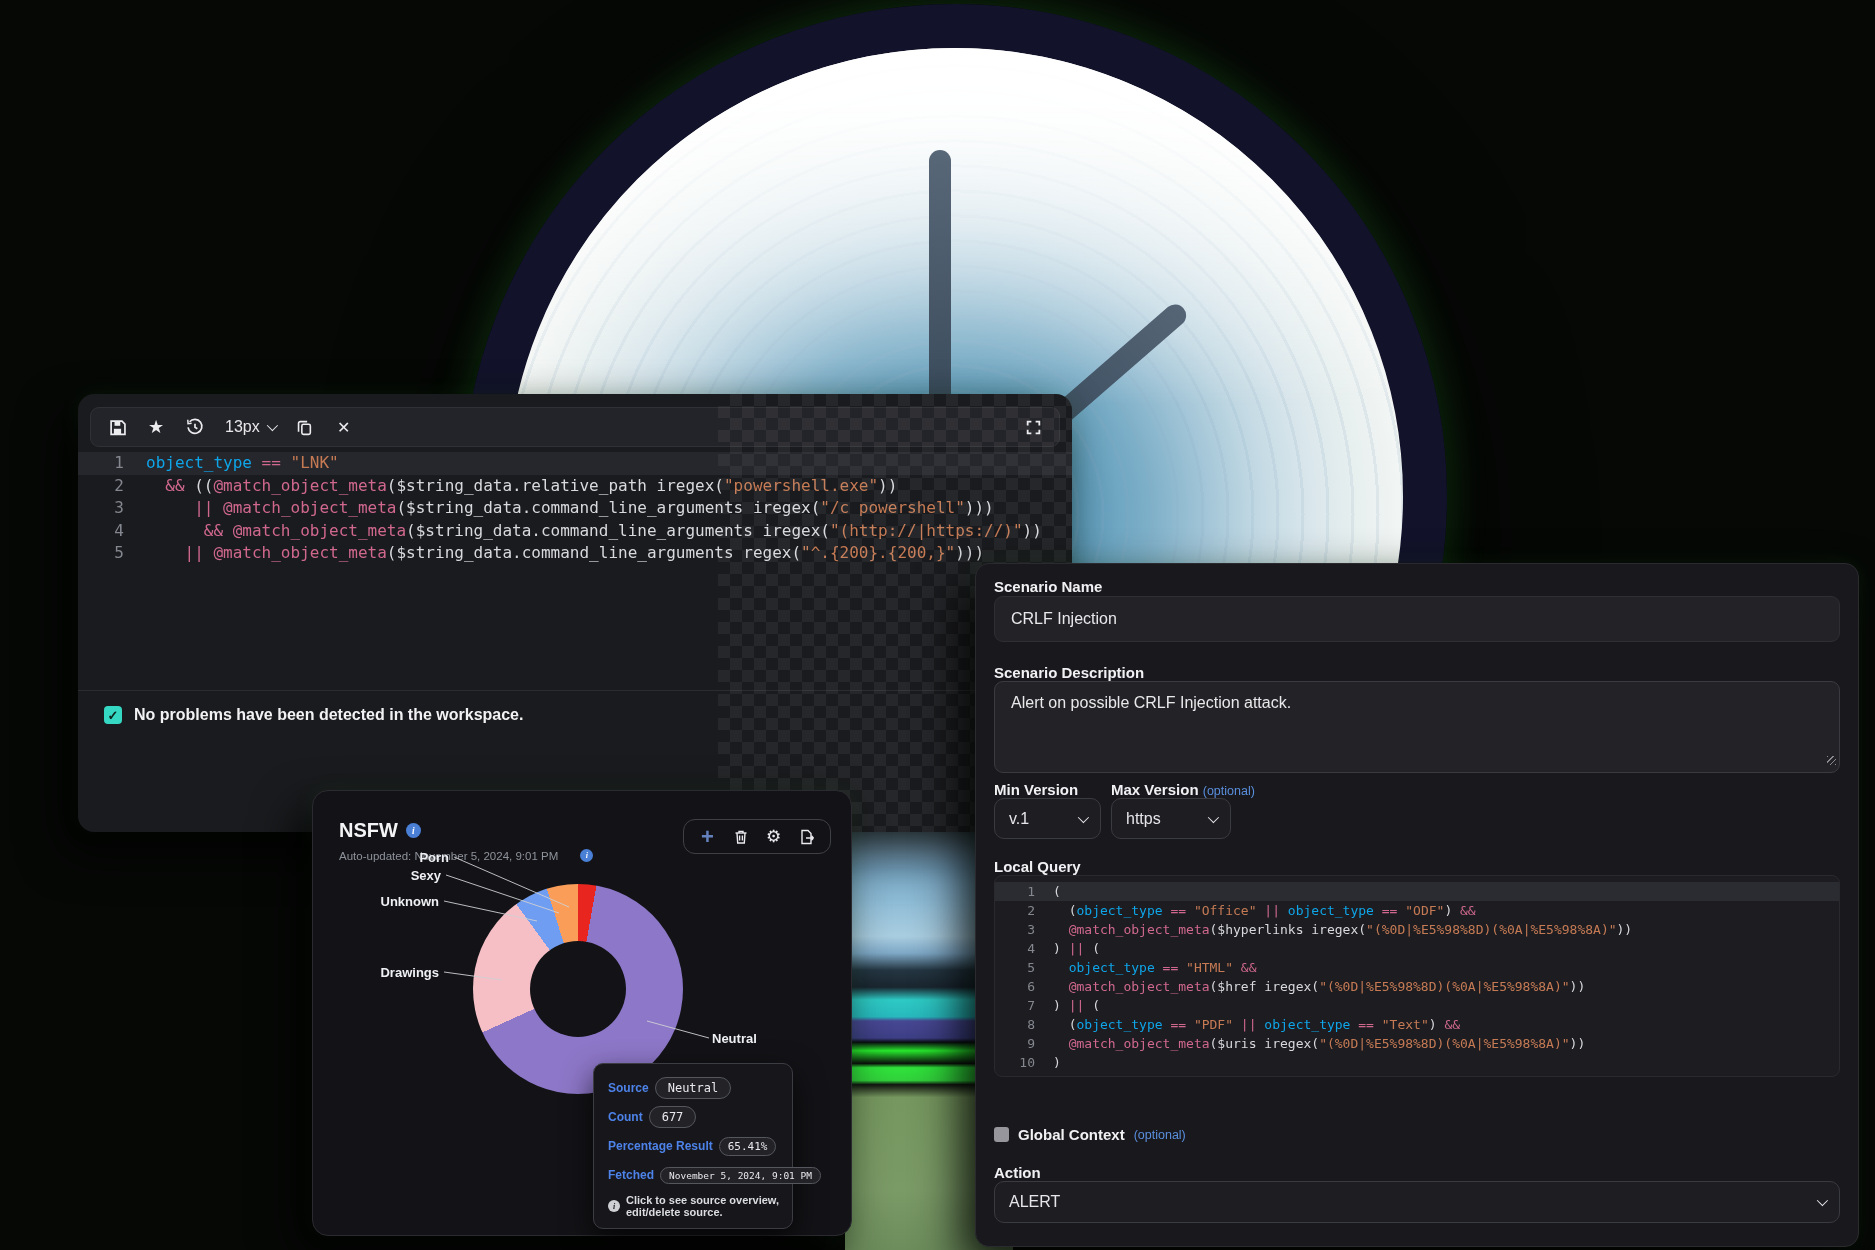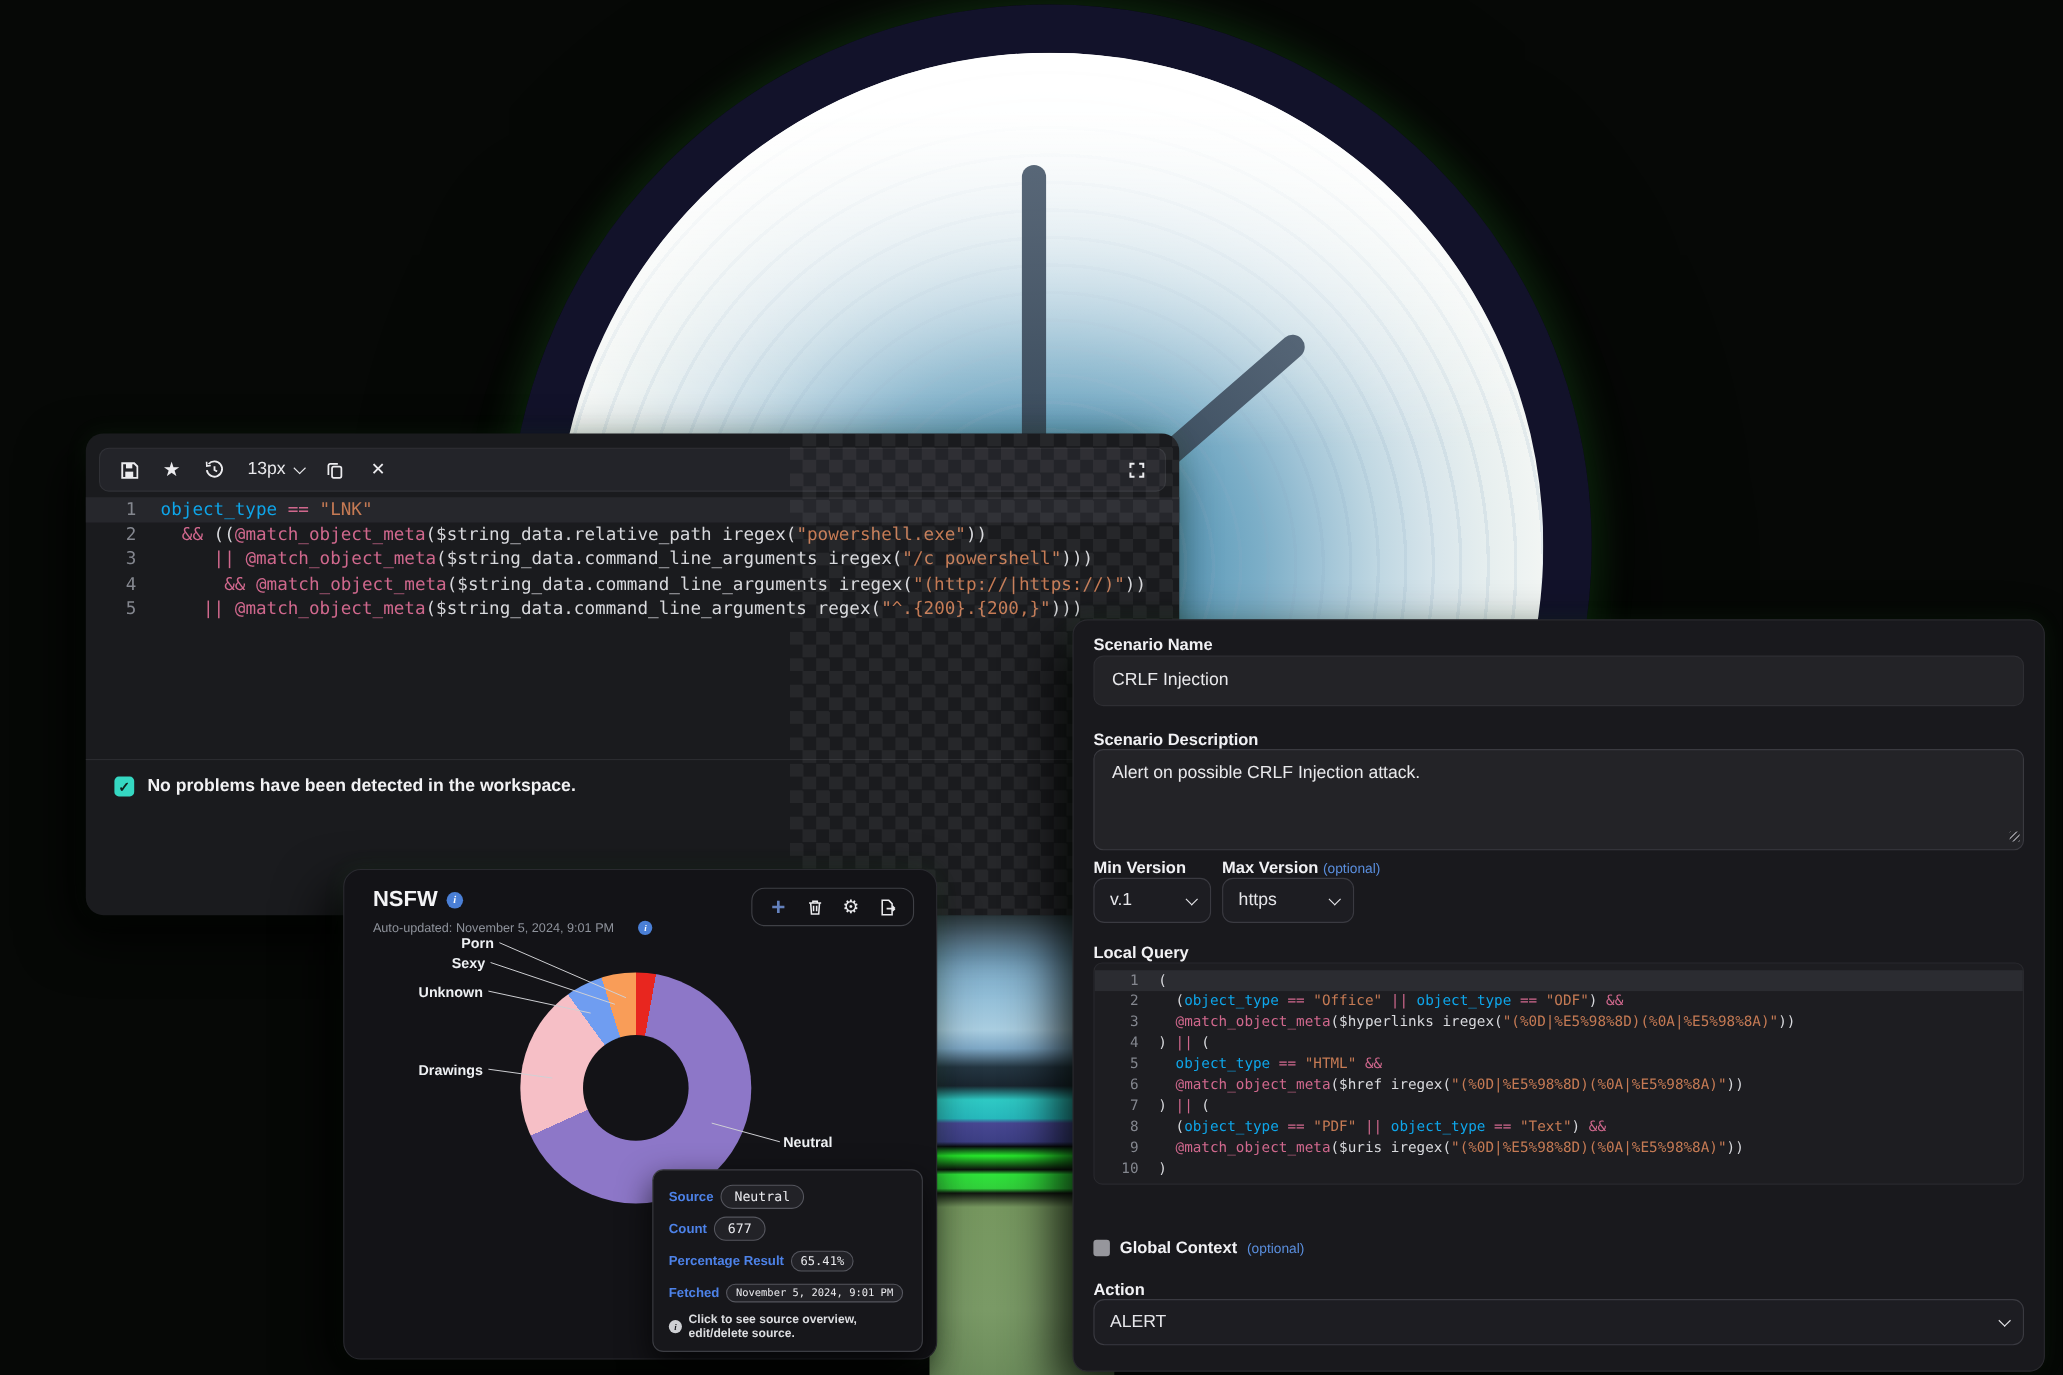--- a/index.html
+++ b/index.html
@@ -73,38 +73,38 @@
   .editor-divider{position:absolute;left:0;right:0;top:296px;height:1px;background:#2b2c30;}
   .status-row{position:absolute;left:26px;top:312px;display:flex;align-items:center;gap:12px;}
   .status-check{width:18px;height:18px;border-radius:4px;background:#35d8c2;color:#0f231e;
     display:flex;align-items:center;justify-content:center;font-size:13px;font-weight:bold;
     cursor:pointer;}
   .status-label{font-size:16px;font-weight:bold;color:#f2f2f4;}
 
   
   .nsfw-panel{left:312px;top:790px;width:540px;height:446px;background:#131317;
     border:1px solid #2a2a30;z-index:5;border-radius:16px;}
-  .nsfw-header{position:absolute;left:26px;right:20px;top:16px;display:flex;
+  .nsfw-header{position:absolute;left:26px;right:20px;top:28px;display:flex;
     justify-content:space-between;align-items:flex-start;}
   .nsfw-title-row{display:flex;align-items:center;gap:8px;}
   .nsfw-title{font-size:20px;font-weight:bold;color:#f4f4f6;}
   .nsfw-sub{margin-top:7px;font-size:11.5px;color:#8e929b;display:flex;align-items:center;gap:22px;}
   .nsfw-sub .info-i{width:13px;height:13px;font-size:8px;}
   .nsfw-actions{display:flex;align-items:center;gap:16px;border:1px solid #3f4046;
     border-radius:12px;padding:8px 15px;color:#e9e9ec;}
   .nsfw-actions .tb-icon{width:17px;height:17px;}
   .plus-icon{color:#6481bd;font-size:22px;font-weight:bold;line-height:1;}
   .gear-icon{font-size:17px;color:#ececef;}
 
   .donut{position:absolute;left:160px;top:93px;width:210px;height:210px;border-radius:50%;}
   .donut::after{content:"";position:absolute;inset:57px;border-radius:50%;background:#131317;}
   .callouts{position:absolute;inset:0;pointer-events:none;}
   .slice-label{position:absolute;font-size:13px;font-weight:bold;color:#eef0f3;}
 
-  .chart-tooltip{position:absolute;left:280px;top:272px;width:246px;height:166px;
+  .chart-tooltip{position:absolute;left:280px;top:272px;width:200px;height:166px;
     background:#17171b;border:1px solid #3c3d43;border-radius:10px;z-index:6;
     box-shadow:0 12px 30px rgba(0,0,0,.7);padding:11px 12px 8px 14px;display:flex;
     flex-direction:column;gap:3px;cursor:pointer;}
   .t-row{display:flex;align-items:center;gap:6px;height:26px;}
   .t-label{color:#4d82e8;font-size:12px;font-weight:bold;flex:none;}
   .t-pill{border:1px solid #55565e;border-radius:11px;background:#222227;padding:2px 8px;
     font-family:"DejaVu Sans Mono",monospace;font-size:9.5px;color:#e9e9ed;white-space:nowrap;}
   .t-footer{display:flex;align-items:center;gap:6px;margin-top:3px;font-size:11px;
     font-weight:bold;color:#dcdde0;}
   .t-footer .i-circle{width:12px;height:12px;border-radius:50%;background:#cfd0d4;color:#17171b;

